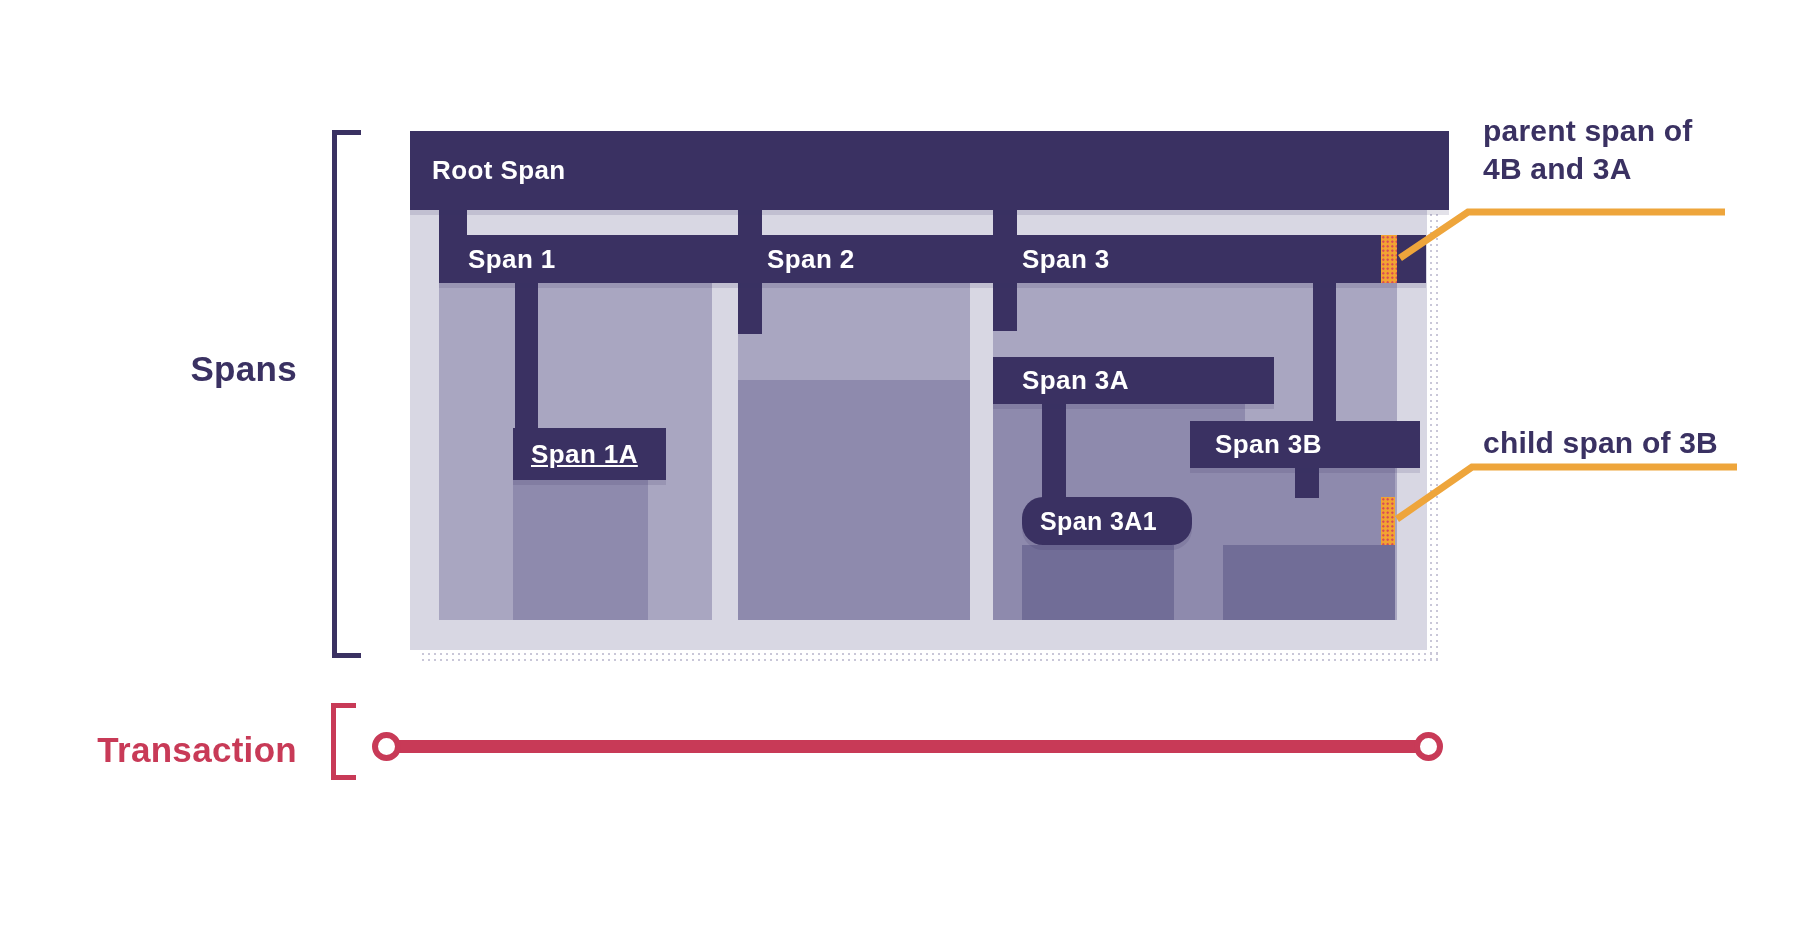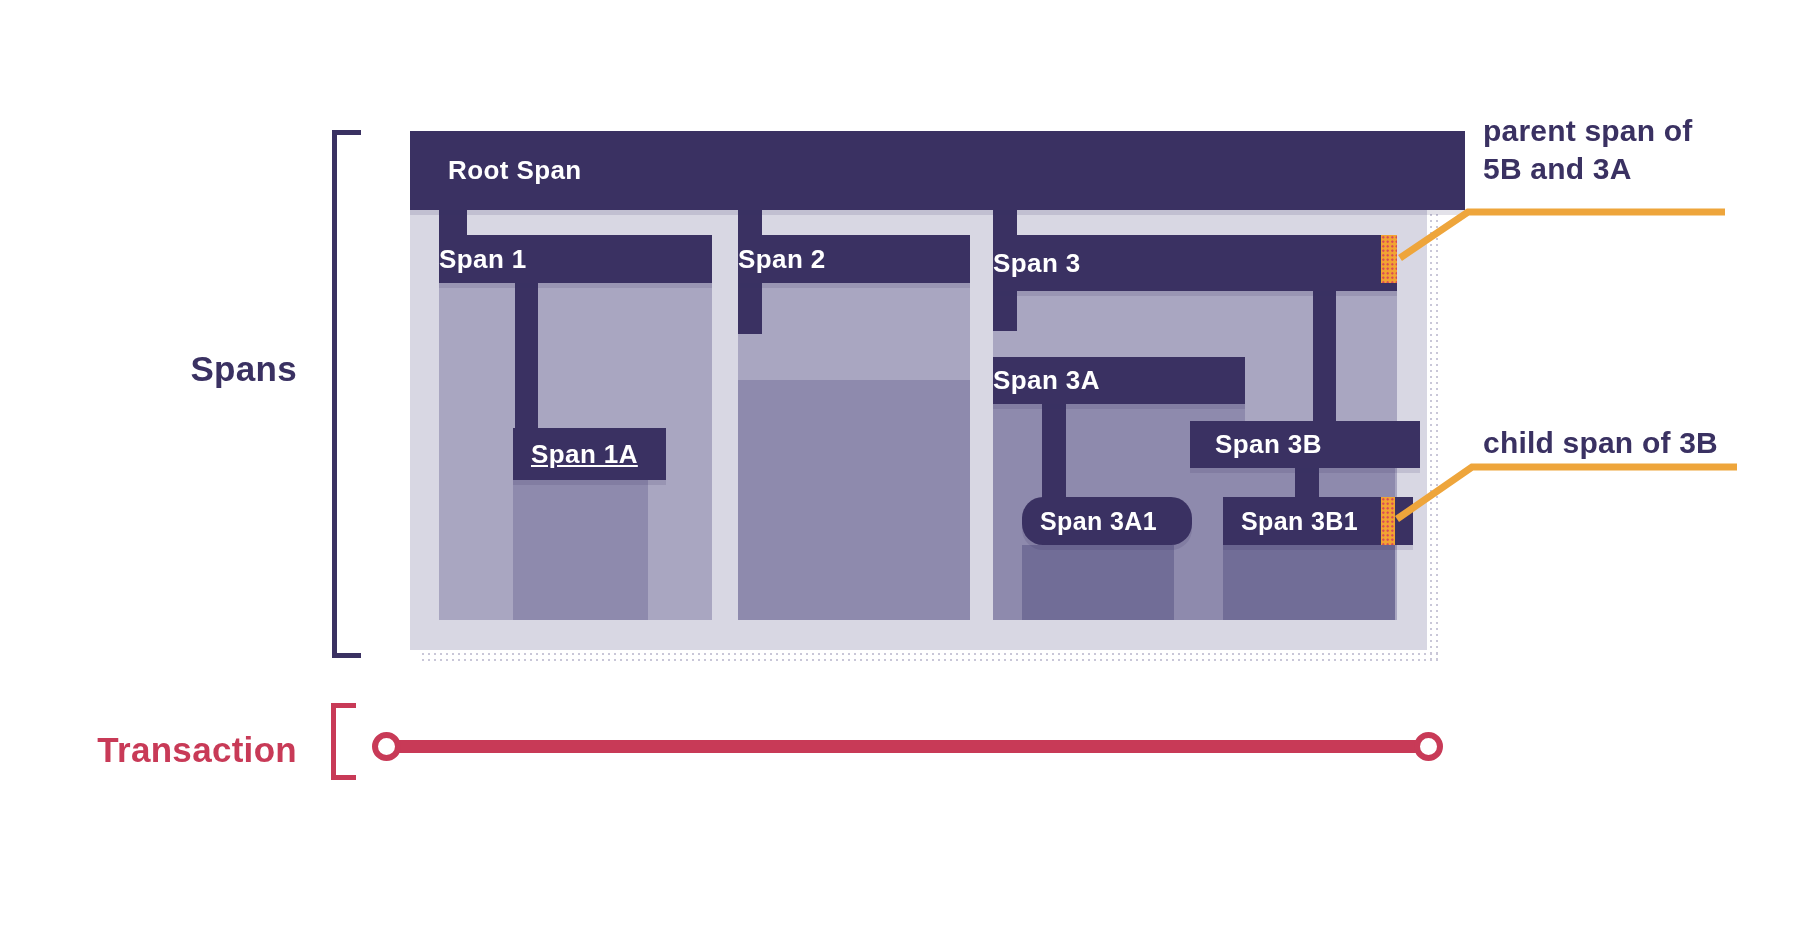--- a/index.html
+++ b/index.html
@@ -22,21 +22,21 @@
   
   .container{
     position:absolute;left:410px;top:131px;width:1017px;height:519px;
     background:var(--container);
   }
   .bar{
     position:absolute;background:var(--navy);color:#fff;
     display:flex;align-items:center;font-weight:bold;font-size:26px;
     letter-spacing:.4px;box-shadow:0 5px 0 rgba(57,48,97,.14);
   }
-  .bar.pad-lg{}
+  .bar.pad-lg{padding-left:29px;}
   .bar.pad-sm{padding-left:18px;}
   .extent{position:absolute;}
   .tier1{background:var(--shade1);}
   .tier2{background:var(--shade2);}
   .tier3{background:var(--shade3);}
   .connector{position:absolute;background:var(--navy);}
   .marker{
     position:absolute;background-color:var(--orange);
     background-image:radial-gradient(circle,var(--marker-dot) 1.1px,rgba(0,0,0,0) 1.3px);
     background-size:4.5px 4.5px;
@@ -101,60 +101,57 @@
     <div class="connector" style="left:29px;top:78px;width:28px;height:27px;"></div>
     <div class="connector" style="left:328px;top:78px;width:24px;height:27px;"></div>
     <div class="connector" style="left:583px;top:78px;width:24px;height:27px;"></div>
     <div class="connector" style="left:105px;top:150px;width:23px;height:147px;"></div>
     <div class="connector" style="left:328px;top:150px;width:24px;height:53px;"></div>
     <div class="connector" style="left:583px;top:150px;width:24px;height:50px;"></div>
     <div class="connector" style="left:903px;top:150px;width:23px;height:141px;"></div>
     <div class="connector" style="left:632px;top:245px;width:24px;height:122px;"></div>
     <div class="connector" style="left:885px;top:336px;width:24px;height:31px;"></div>
 
-    <div class="bar" style="left:0;top:0;width:1017px;height:79px;padding-left:38px;text-align:right;">
+    <div class="bar" style="left:0;top:0;width:1017px;height:79px;padding-left:22px;text-align:right;">
       <span>Root Span</span>
     </div>
     <div class="bar pad-lg" style="left:29px;top:104px;width:273px;height:48px;">
       <span>Span 1</span>
     </div>
     <div class="bar pad-lg" style="left:328px;top:104px;width:232px;height:48px;">
       <span>Span 2</span>
     </div>
-    <div class="bar pad-lg" style="left:583px;top:104px;width:404px;height:56px;">
+    <div class="bar pad-lg" style="left:583px;top:104px;width:404px;height:48px;">
       <span>Span 3</span>
     </div>
     <div class="bar pad-sm" style="left:103px;top:297px;width:135px;height:52px;text-decoration:underline;">
       <span>Span 1A</span>
     </div>
     <div class="bar pad-lg" style="left:583px;top:199px;width:252px;height:47px;margin-top:27px;">
       <span>Span 3A</span>
     </div>
     <div class="bar pad-sm" style="left:780px;top:290px;width:205px;height:47px;padding-left:25px;">
       <span>Span 3B</span>
     </div>
     <div class="bar pad-sm" style="left:612px;top:366px;width:152px;height:48px;font-size:25px;border-radius:21px;">
       <span>Span 3A1</span>
     </div>
-    <div class="bar pad-sm" style="left:813px;top:366px;width:172px;height:48px;font-size:25px;">
-      <span>Span 3B1</span>
-    </div>
 
     <div class="marker" style="left:971px;top:104px;width:16px;height:48px;"></div>
     <div class="marker" style="left:971px;top:366px;width:14px;height:48px;"></div>
   </div>
 
   <svg class="callouts" width="1801" height="927" viewBox="0 0 1801 927">
     <polyline points="1400,258 1468,212 1725,212" fill="none" stroke="#EEA53B" stroke-width="7"></polyline>
     <polyline points="1397,519 1472,467 1737,467" fill="none" stroke="#EEA53B" stroke-width="7"></polyline>
   </svg>
 
   <div class="annotation" style="top:112px;width:280px;">
     <div>parent span of</div>
-    <div>5B and 3A</div>
+    <div>4B and 3A</div>
   </div>
   <div class="annotation" style="top:424px;width:300px;">child span of 3B</div>
 
   <div>
     <div class="timeline-line"></div>
     <div class="timeline-circle" style="left:372px;"></div>
     <div class="timeline-circle" style="left:1414px;"></div>
   </div>
 
 </div>

